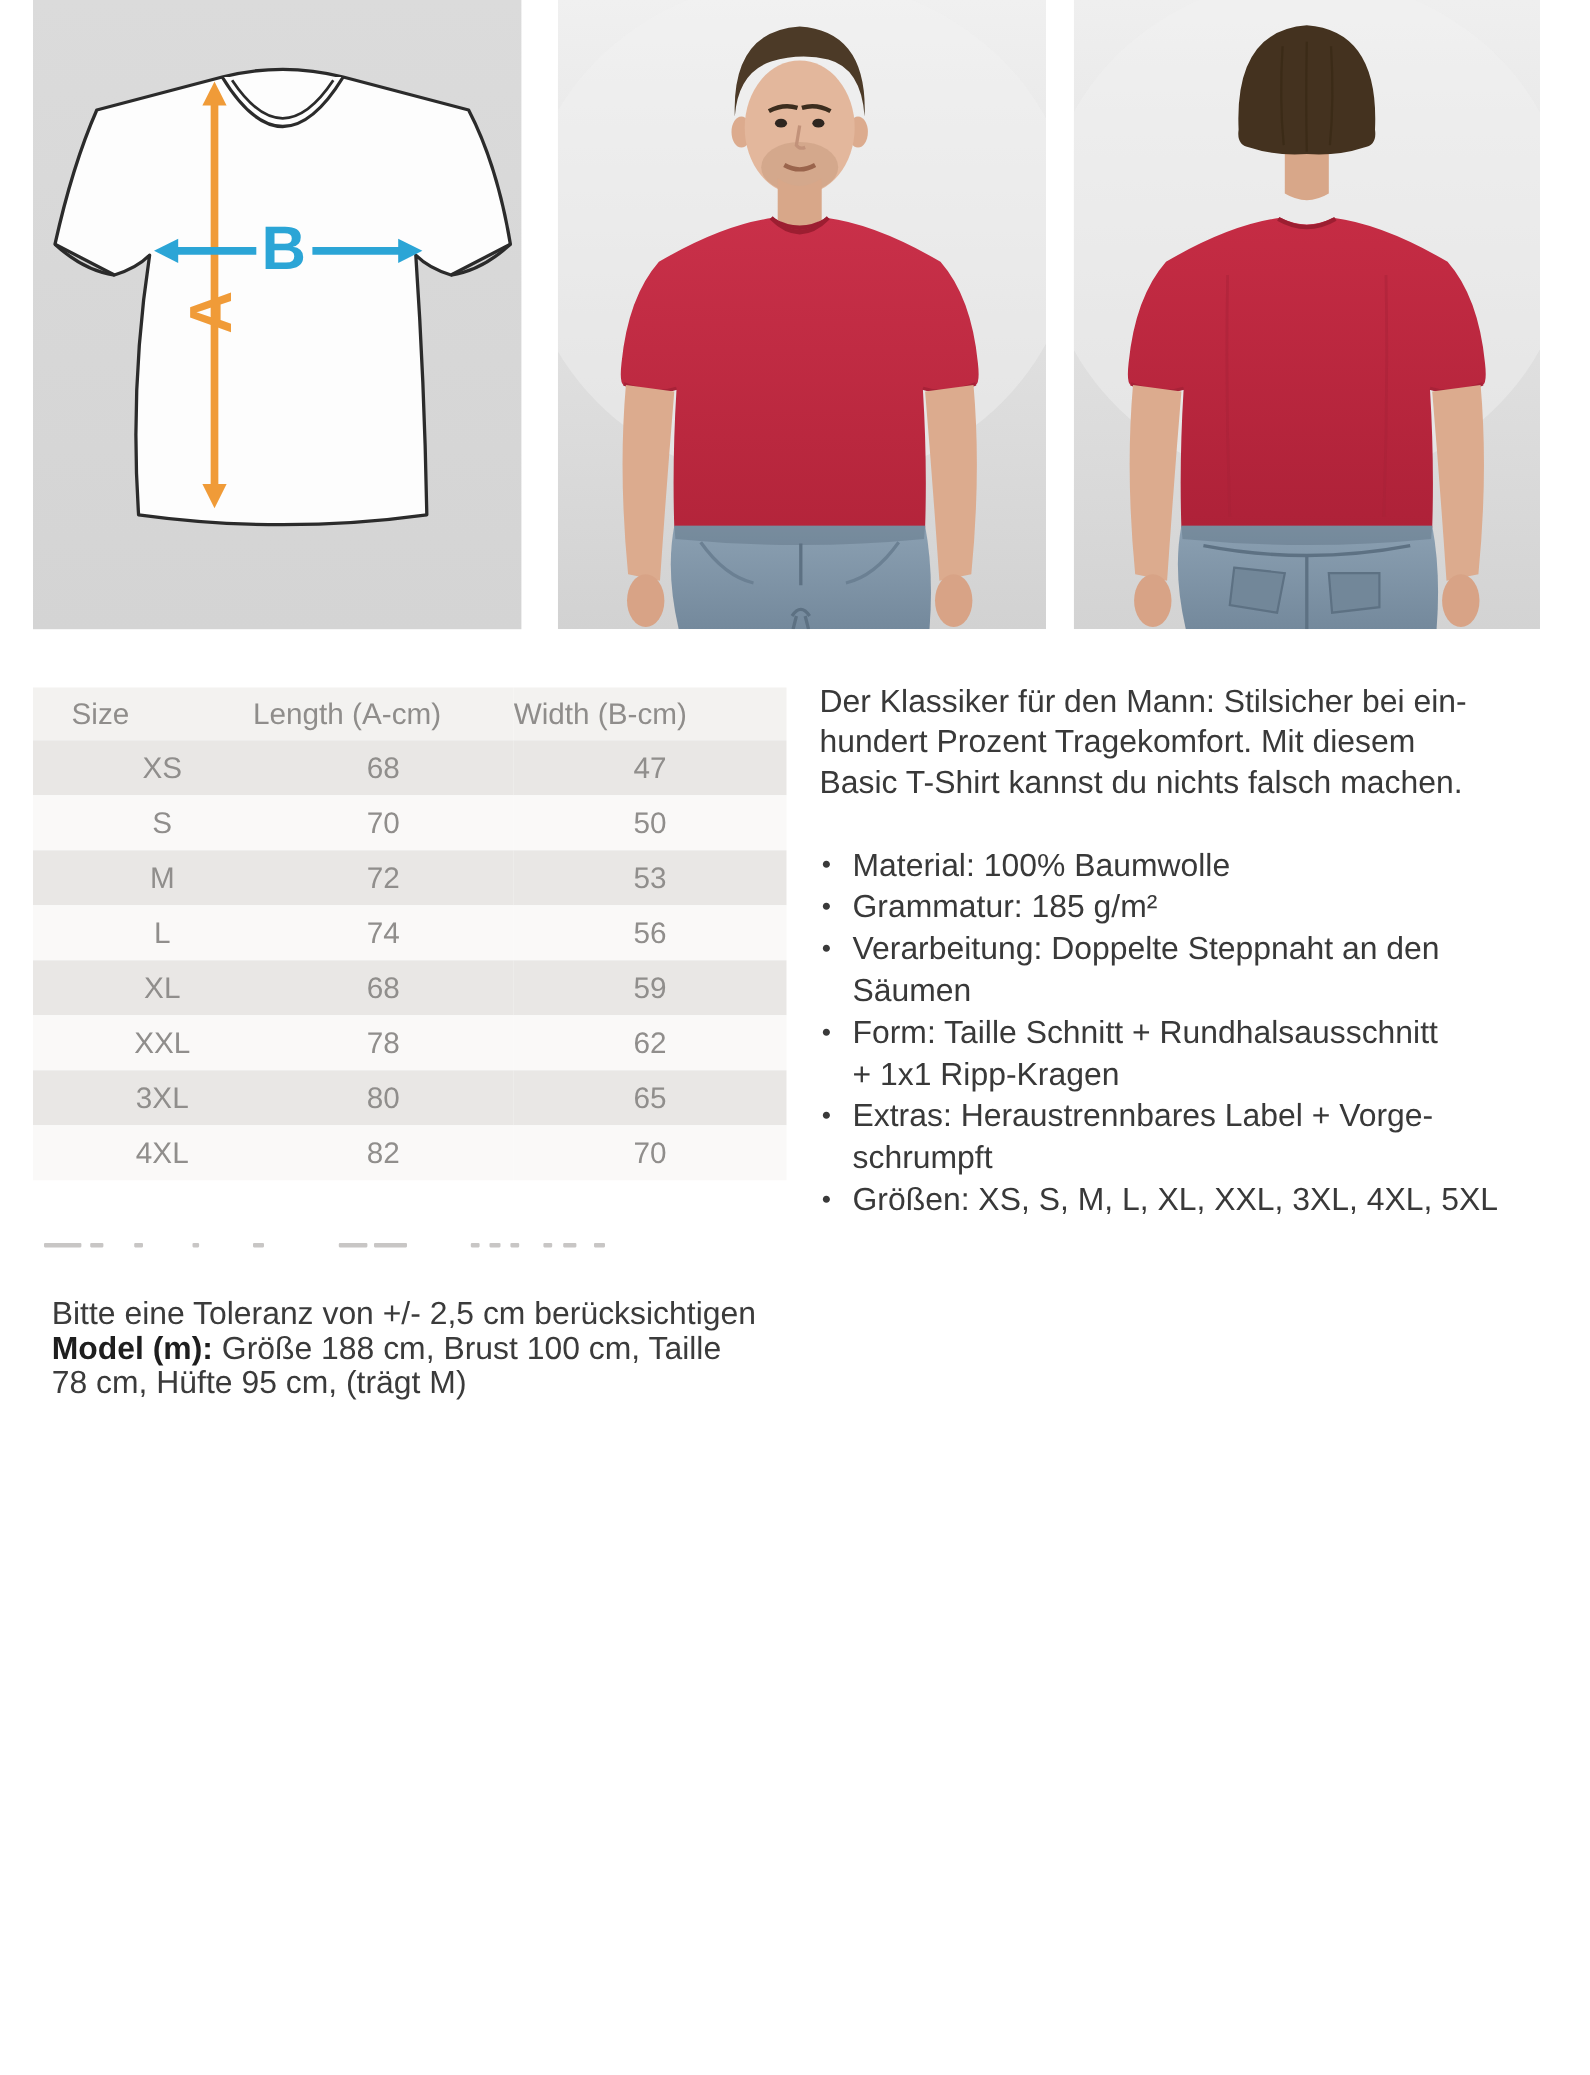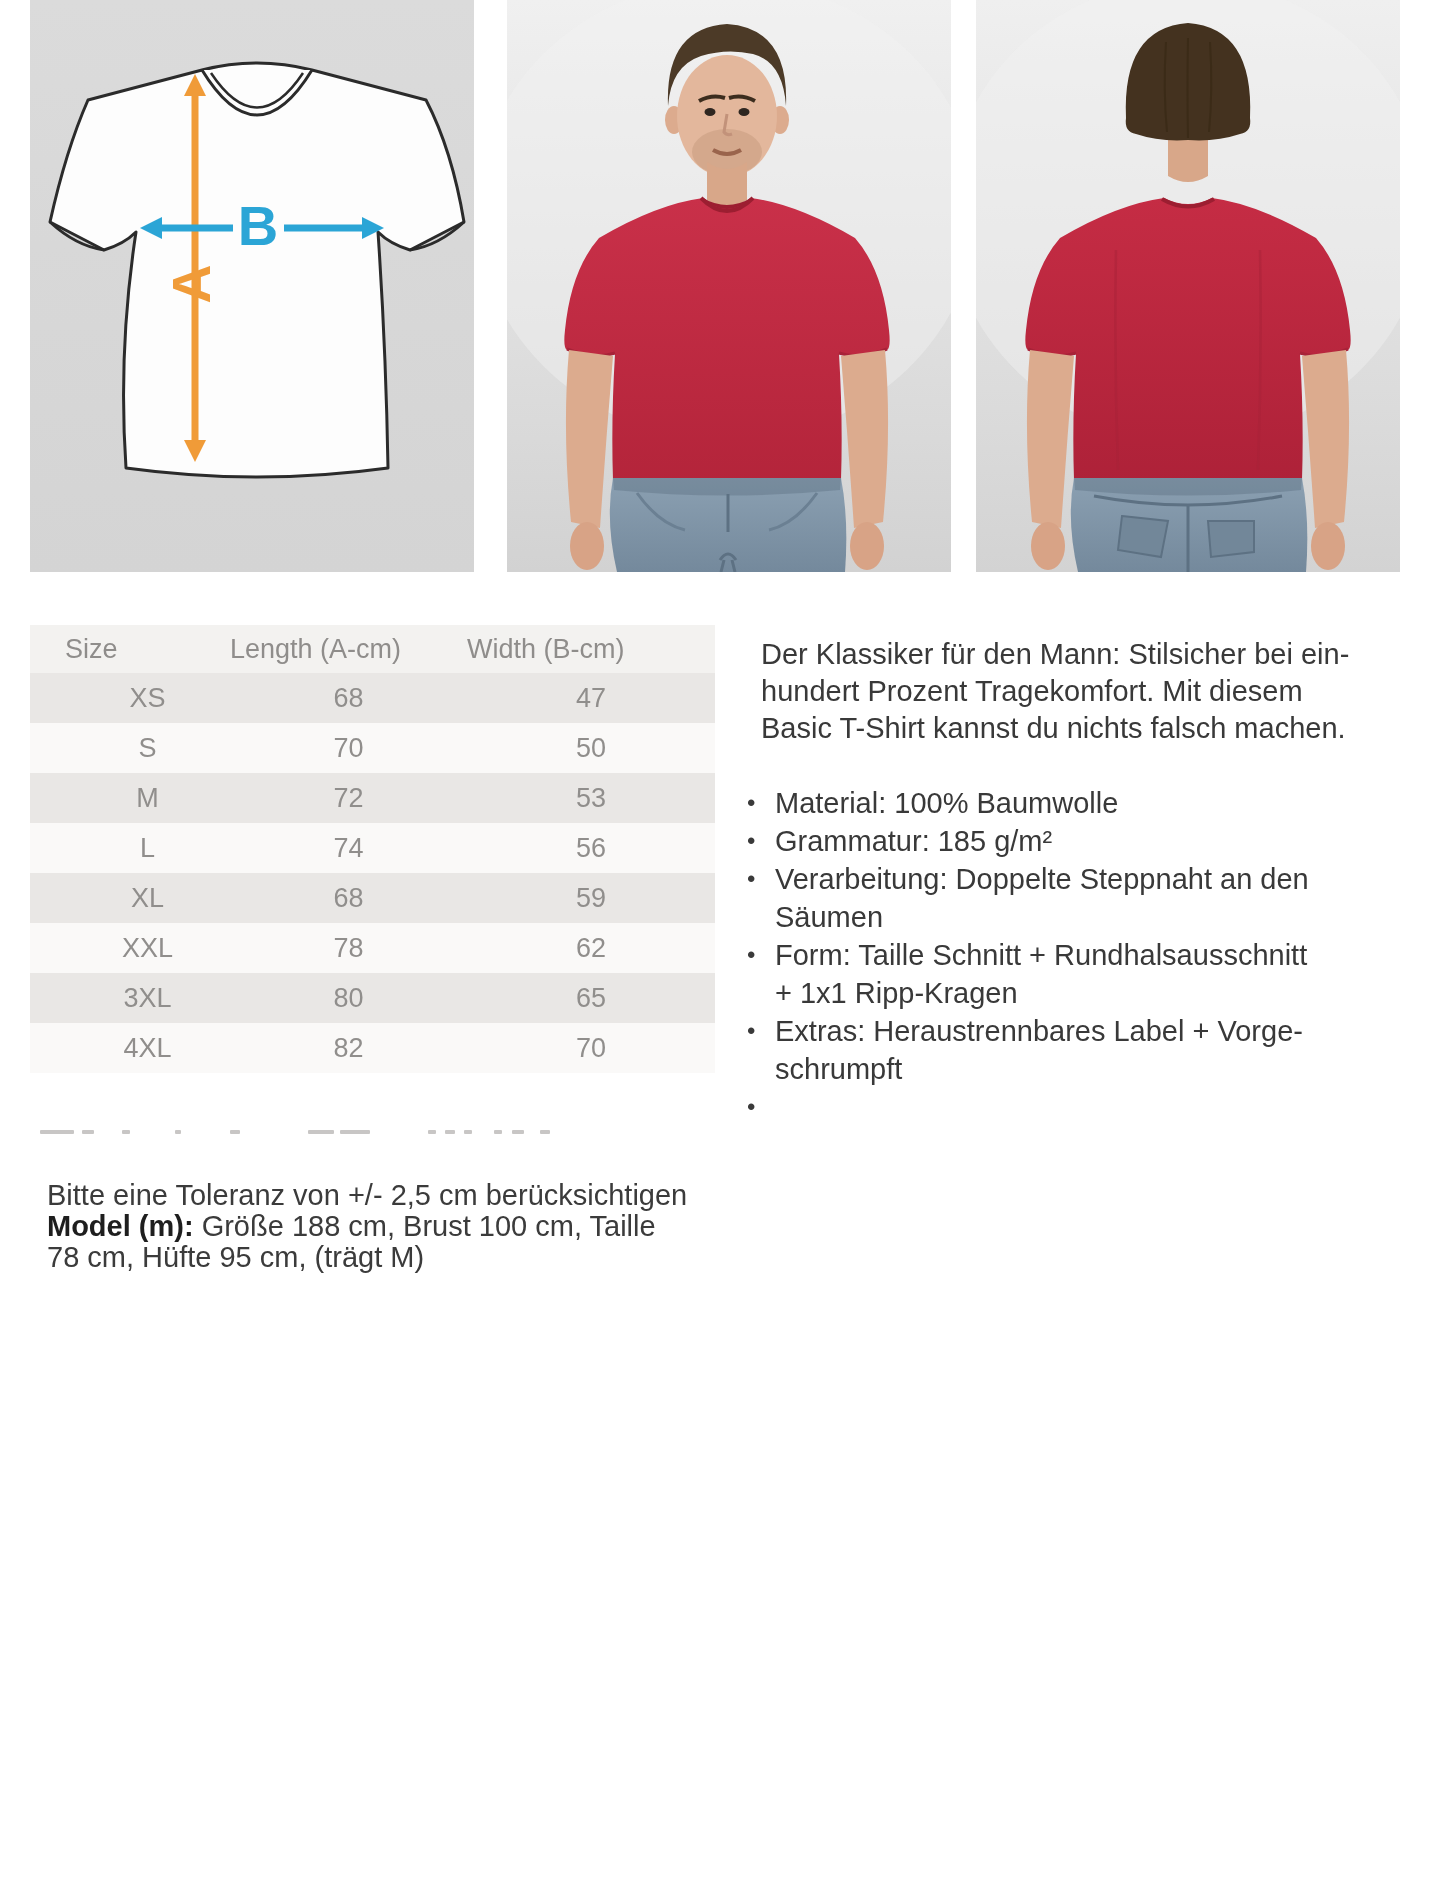--- a/index.html
+++ b/index.html
@@ -57,21 +57,21 @@
   .notes{
     position:absolute;left:47px;top:1180px;width:640px;
     font-size:29px;line-height:31px;color:#3b3b3b;
     white-space:pre;margin:0;
   }
   .notes strong{color:#1e1e1e;font-weight:700;}
 
   
   .description{position:absolute;left:745px;top:620px;width:660px;}
   .description-intro{
-    margin:16px;font-size:29px;line-height:37px;color:#393939;white-space:pre;
+    margin:0;font-size:29px;line-height:37px;color:#393939;white-space:pre;
   }
   .bullet-list{list-style:none;margin:37px 0 0 0;padding:0;}
   .bullet-item{
     position:relative;padding-left:30px;
     font-size:29px;line-height:38px;color:#393939;
   }
   .bullet-dot{
     position:absolute;left:2px;top:0px;font-size:24px;color:#3a3a3a;
   }
   .bullet-text{white-space:pre;}
@@ -316,17 +316,18 @@
         <span class="bullet-text">Form: Taille Schnitt + Rundhalsausschnitt
 + 1x1 Ripp-Kragen</span>
       </li>
       <li class="bullet-item">
         <span class="bullet-dot">•</span>
         <span class="bullet-text">Extras: Heraustrennbares Label + Vorge-
 schrumpft</span>
       </li>
       <li class="bullet-item">
         <span class="bullet-dot">•</span>
+        <span class="bullet-text">Größen: XS, S, M, L, XL, XXL, 3XL, 4XL, 5XL</span>
       </li>
     </ul>
   </div>
 
 </div>
 
 </body></html>

